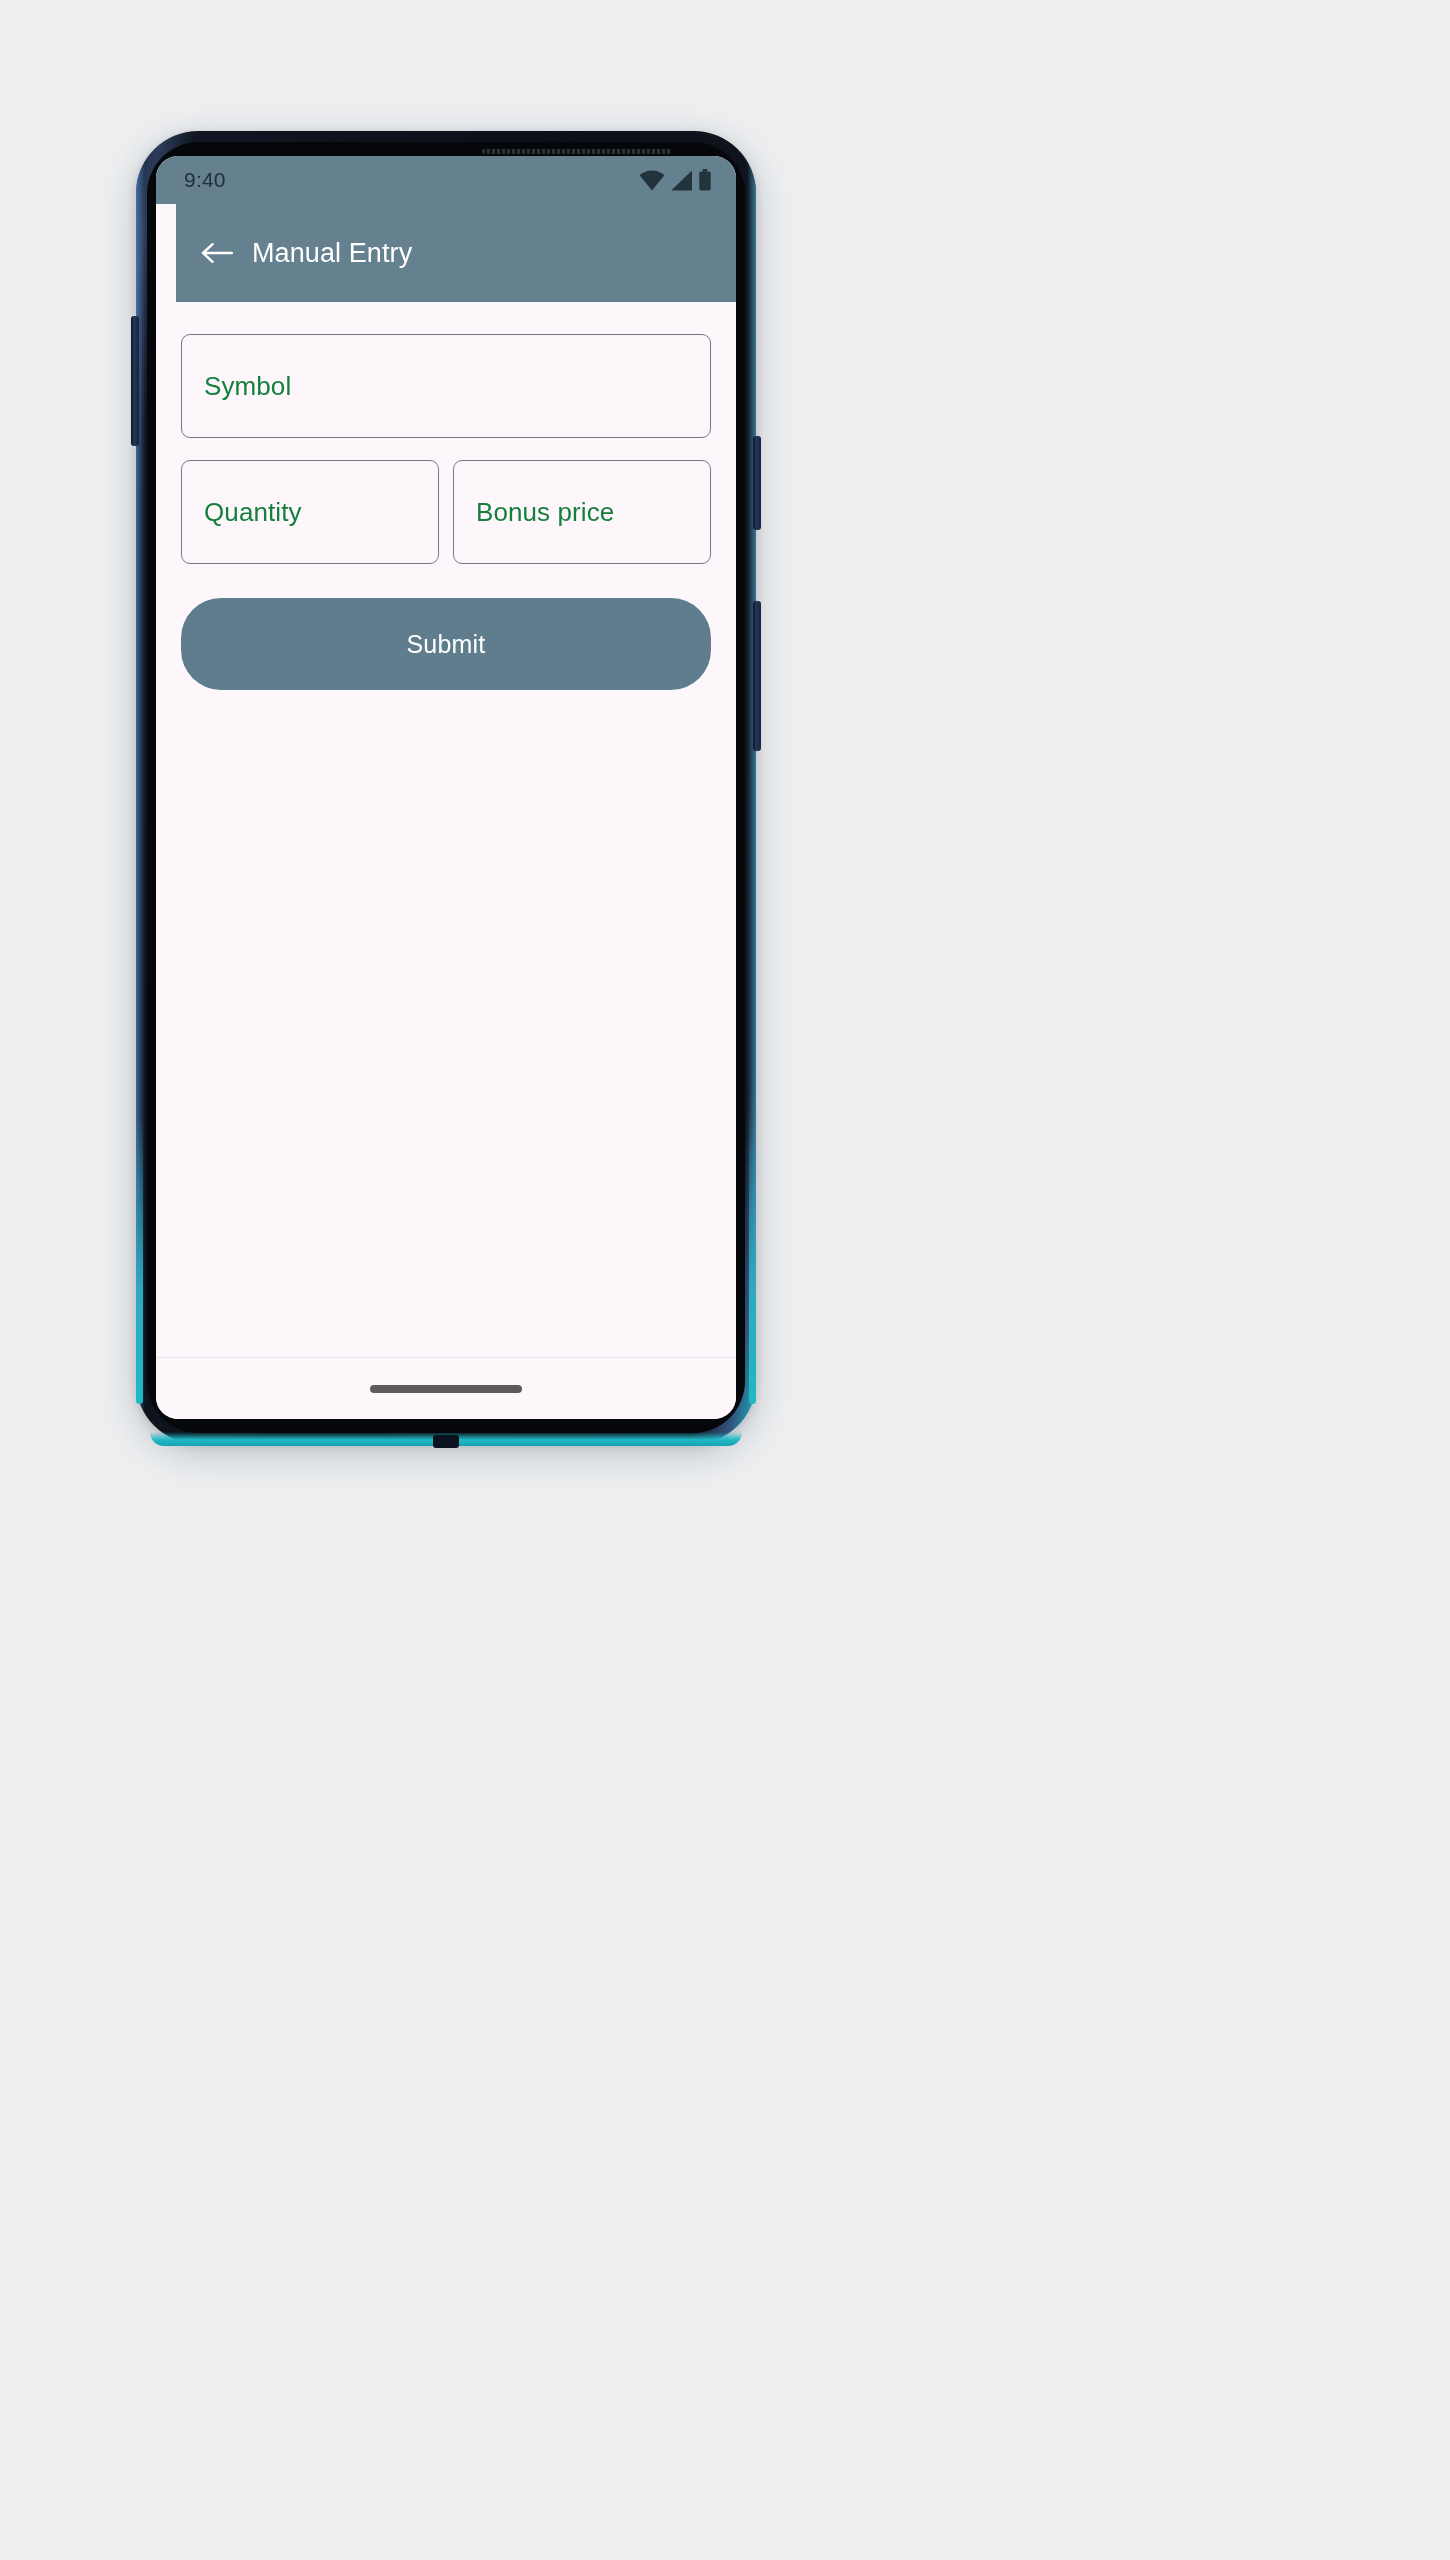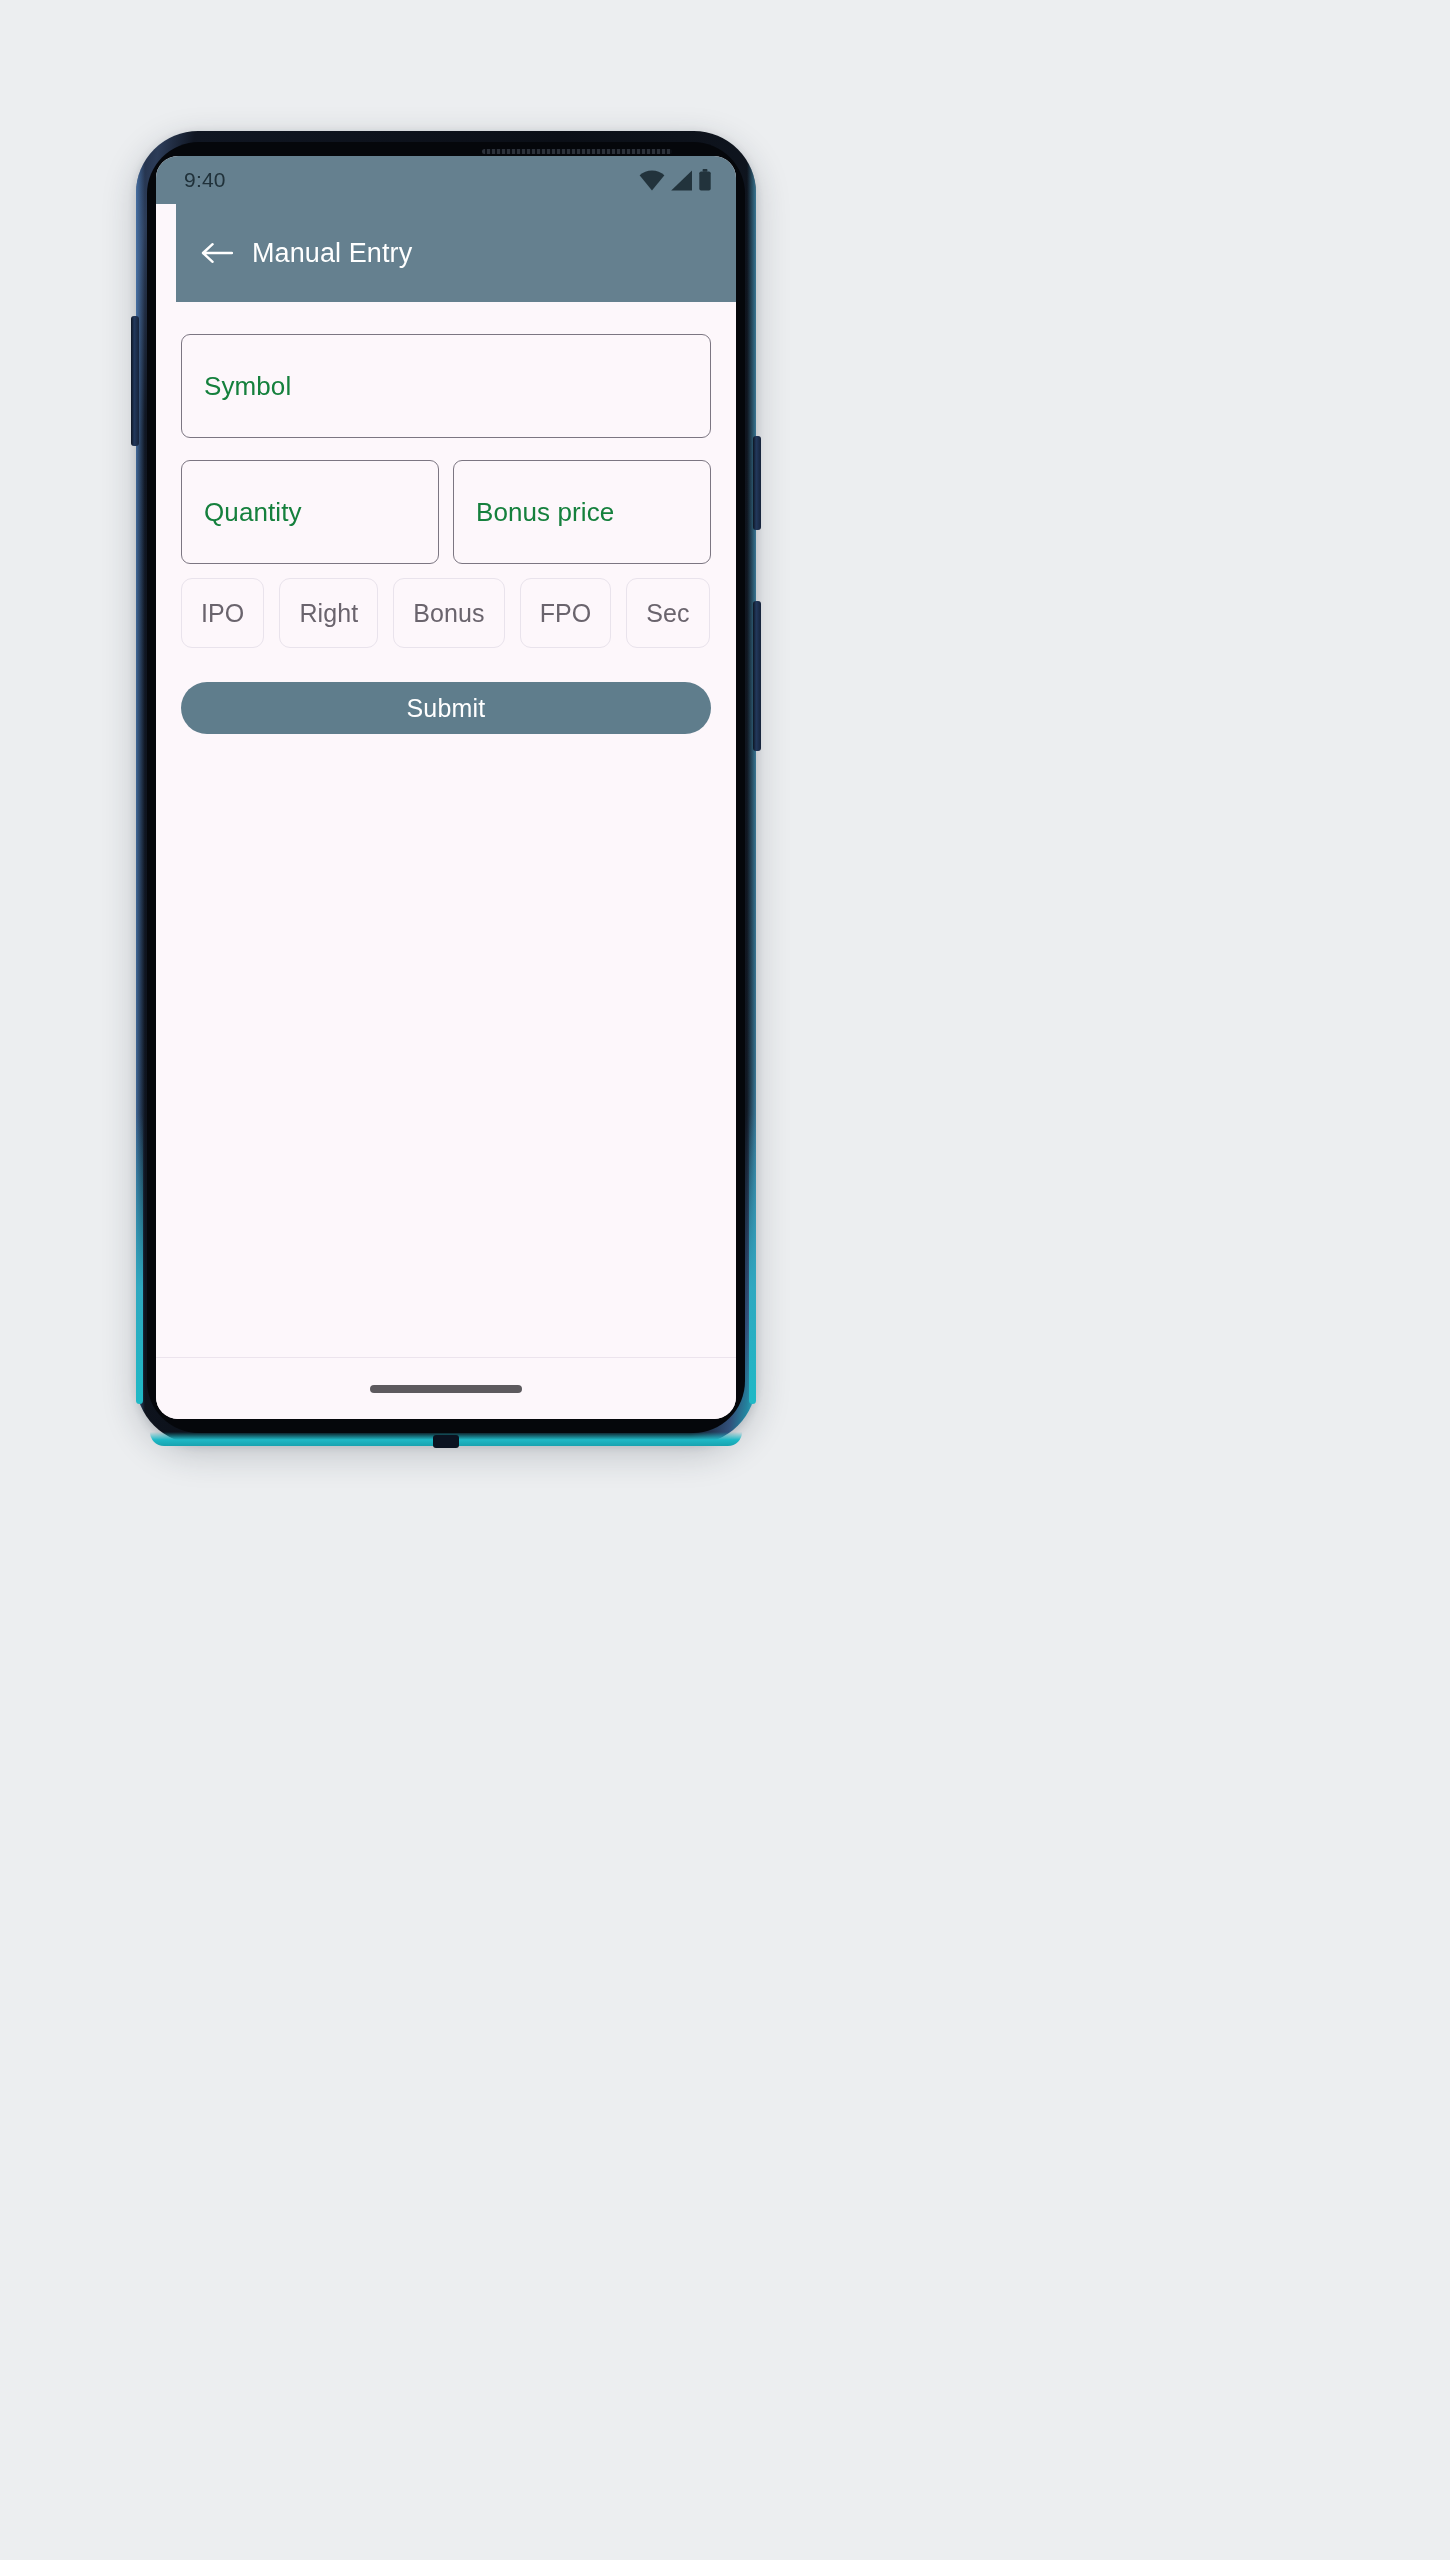--- a/index.html
+++ b/index.html
@@ -236,21 +236,21 @@
   .chip-label {
     font-size: 25px;
     color: #6a646d;
     letter-spacing: .1px;
     white-space: nowrap;
   }
 
   
   .submit {
     margin-top: 34px;
-    height: 52px;
+    height: 92px;
     border-radius: 40px;
     background: #5f7d8c;
     display: flex;
     align-items: center;
     justify-content: center;
     cursor: pointer;
   }
   .submit-label {
     color: #ffffff;
     font-size: 25px;
@@ -331,37 +331,20 @@
 
           <div class="row-two">
             <div class="field">
               <span class="field-text">Quantity</span>
             </div>
             <div class="field">
               <span class="field-text">Bonus price</span>
             </div>
           </div>
 
-          <div class="chips">
-            <div class="chip">
-              <span class="chip-label">IPO</span>
-            </div>
-            <div class="chip">
-              <span class="chip-label">Right</span>
-            </div>
-            <div class="chip">
-              <span class="chip-label">Bonus</span>
-            </div>
-            <div class="chip">
-              <span class="chip-label">FPO</span>
-            </div>
-            <div class="chip">
-              <span class="chip-label">Sec</span>
-            </div>
-          </div>
 
           <div class="submit">
             <span class="submit-label">Submit</span>
           </div>
 
           <div class="spacer"></div>
         </div>
 
         <div class="navbar">
           <span class="home-indicator"></span>

